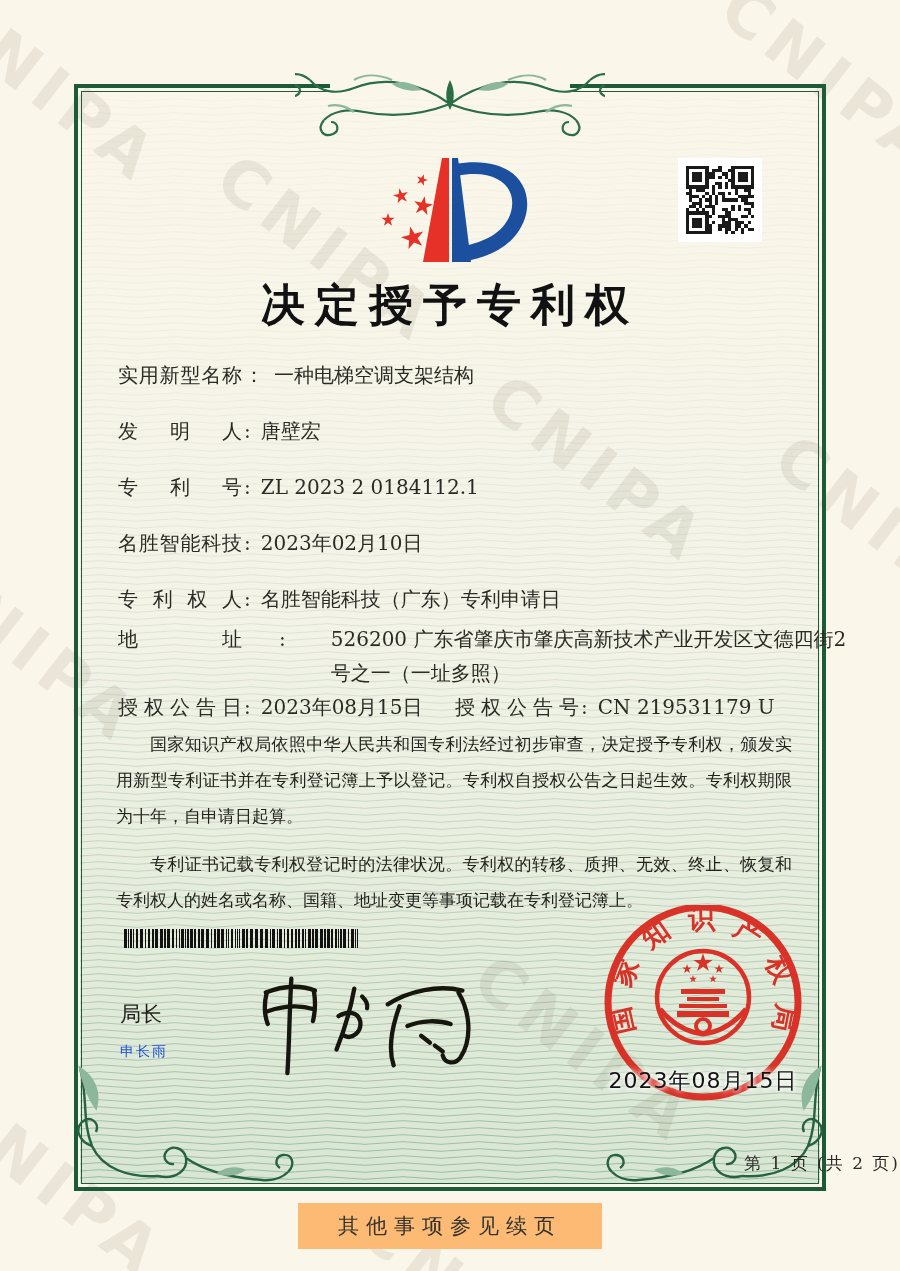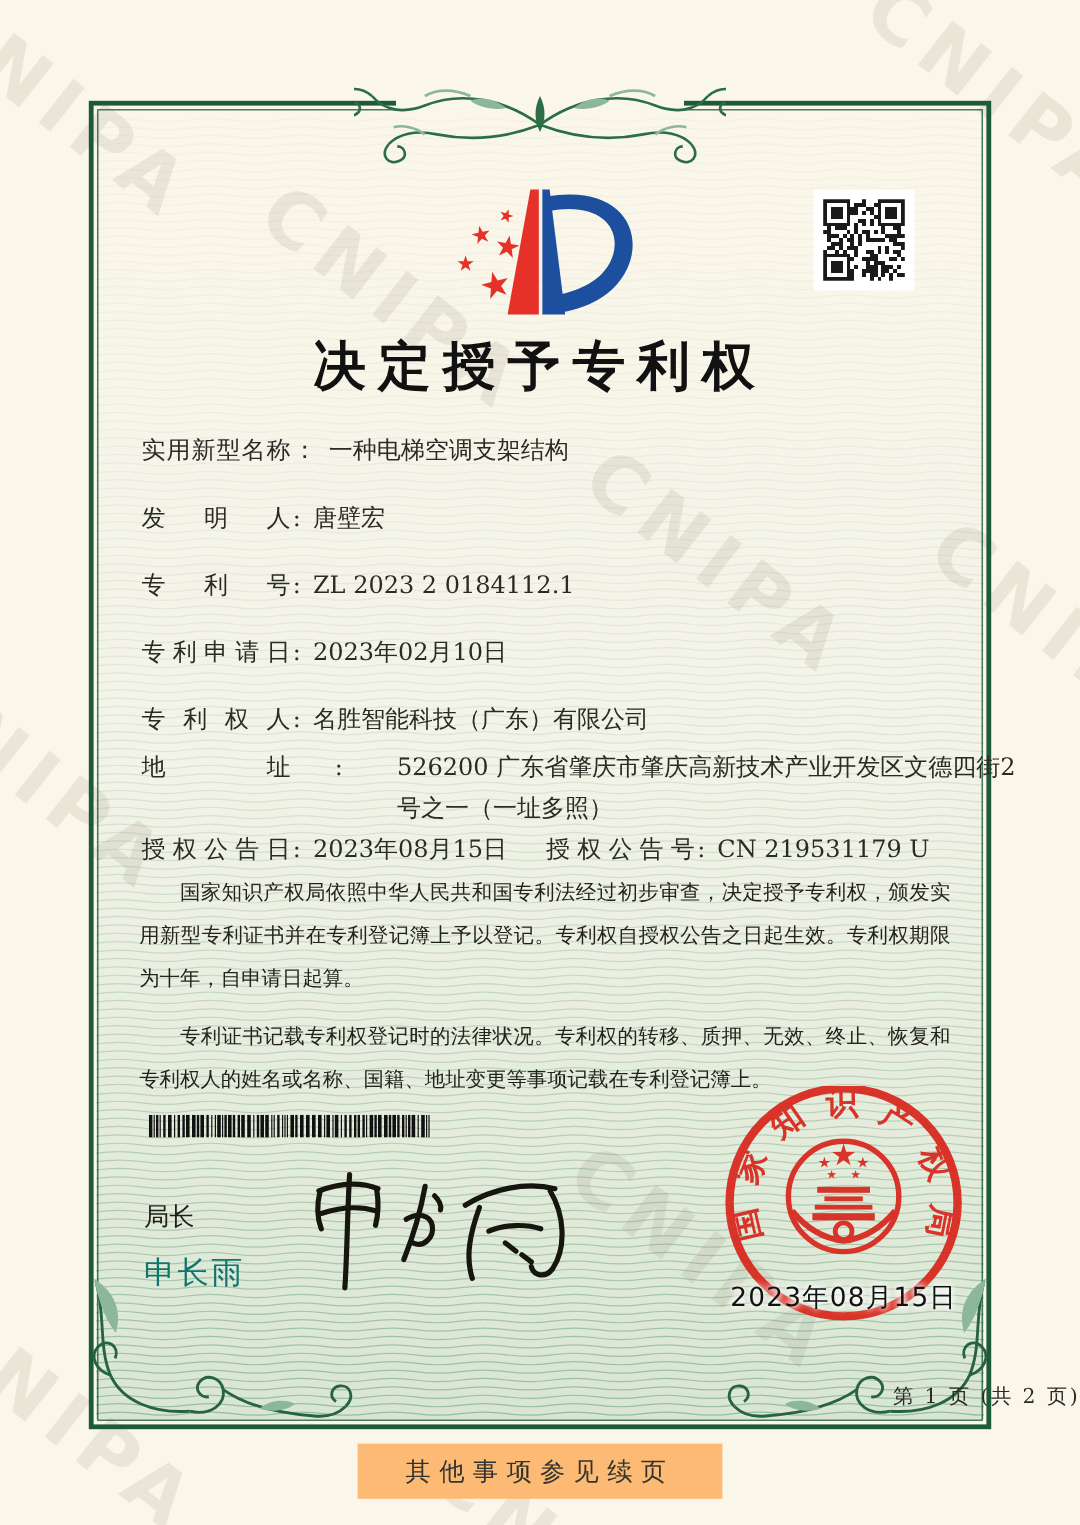--- a/index.html
+++ b/index.html
@@ -41,21 +41,21 @@
   .fvalue.addr{white-space:normal;width:522px;}
   .gpair{position:absolute;left:337px;top:0;display:flex;white-space:nowrap;}
 
   .body-text{position:absolute;left:116px;top:726px;width:676px;z-index:5;
       font-size:17px;line-height:36px;color:#23231e;text-align:justify;}
   .body-text p{margin:0 0 12px 0;text-indent:2em;}
 
   #barcode{position:absolute;left:124px;top:929px;z-index:5;}
 
   .director-label{position:absolute;left:120px;top:1000px;z-index:5;font-family:"DejaVu Sans",sans-serif;font-size:21px;color:#1d1d1a;}
-  .director-name{position:absolute;left:120px;top:1043px;z-index:5;font-family:"DejaVu Sans",sans-serif;font-size:26px;color:#0f766e;letter-spacing:2px;}
+  .director-name{position:absolute;left:120px;top:1043px;z-index:5;font-family:"DejaVu Sans",sans-serif;font-size:14px;color:#1d4ed8;letter-spacing:2px;}
   #signature{position:absolute;left:252px;top:966px;z-index:5;}
 
   #seal{position:absolute;left:588px;top:905px;z-index:6;}
   .seal-date{position:absolute;left:588px;top:1066px;width:230px;text-align:center;z-index:7;
       font-family:"DejaVu Sans",sans-serif;font-size:22px;color:#121212;letter-spacing:1px;
       text-shadow:0 0 4px #fff,0 0 6px #fff,0 0 8px #fff;}
 
   .page-footer{position:absolute;left:0;top:1152px;width:900px;text-align:right;z-index:5;
       font-size:17px;color:#2b2b26;letter-spacing:2px;}
   .cont-box{position:absolute;left:50%;transform:translateX(-50%);top:1203px;z-index:5;
@@ -542,28 +542,28 @@
       <span class="flabel">发明人</span>
       <span class="fcolon">:</span>
       <span class="fvalue">唐壁宏</span>
     </div>
     <div class="frow" style="top:118px;">
       <span class="flabel">专利号</span>
       <span class="fcolon">:</span>
       <span class="fvalue">ZL 2023 2 0184112.1</span>
     </div>
     <div class="frow" style="top:174px;">
-      <span class="flabel">专利申请日</span>
+      <span class="flabel">名胜智能科技</span>
       <span class="fcolon">:</span>
       <span class="fvalue">2023年02月10日</span>
     </div>
     <div class="frow" style="top:230px;">
       <span class="flabel">专利权人</span>
       <span class="fcolon">:</span>
-      <span class="fvalue">名胜智能科技（广东）有限公司</span>
+      <span class="fvalue">名胜智能科技（广东）专利申请日</span>
     </div>
     <div class="frow" style="top:270px;gap:35px;">
       <span class="flabel">地址</span>
       <span class="fcolon">:</span>
       <span class="fvalue addr">526200 广东省肇庆市肇庆高新技术产业开发区文德四街2号之一（一址多照）</span>
     </div>
     <div class="frow" style="top:338px;">
       <span class="flabel">授权公告日</span>
       <span class="fcolon">:</span>
       <span class="fvalue">2023年08月15日</span>

